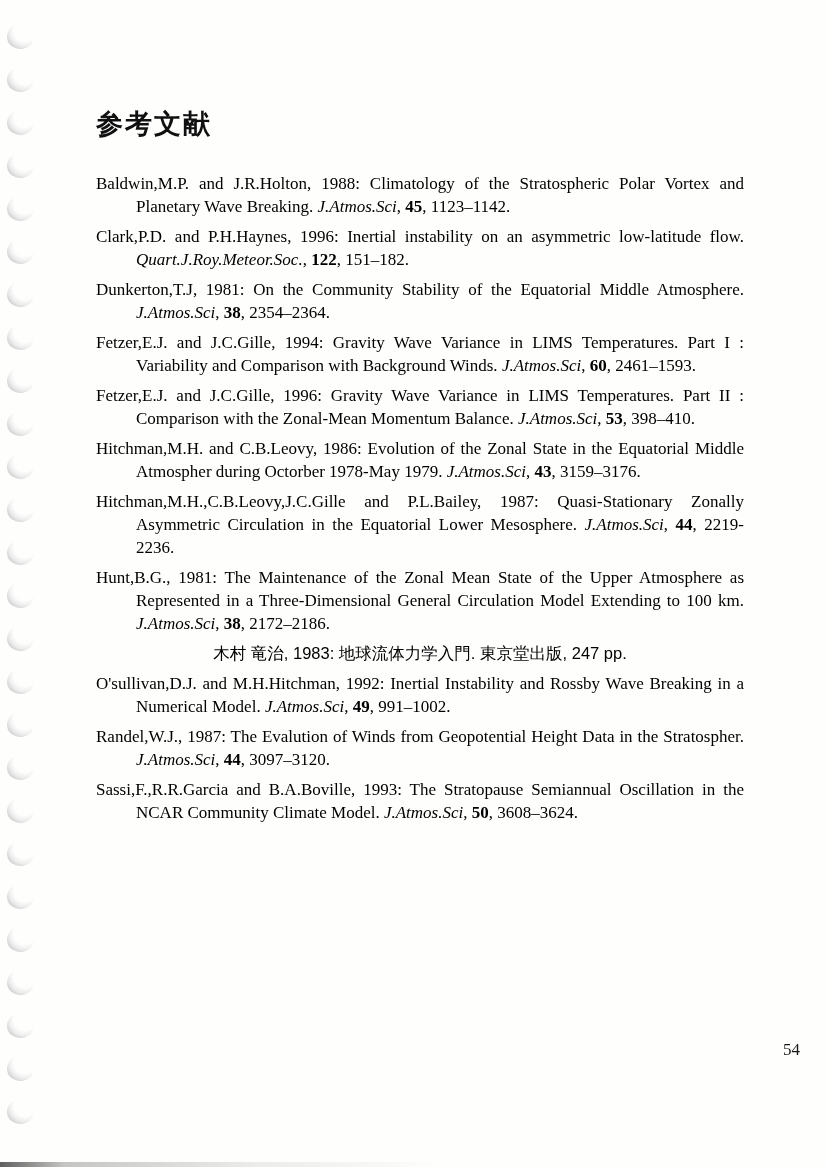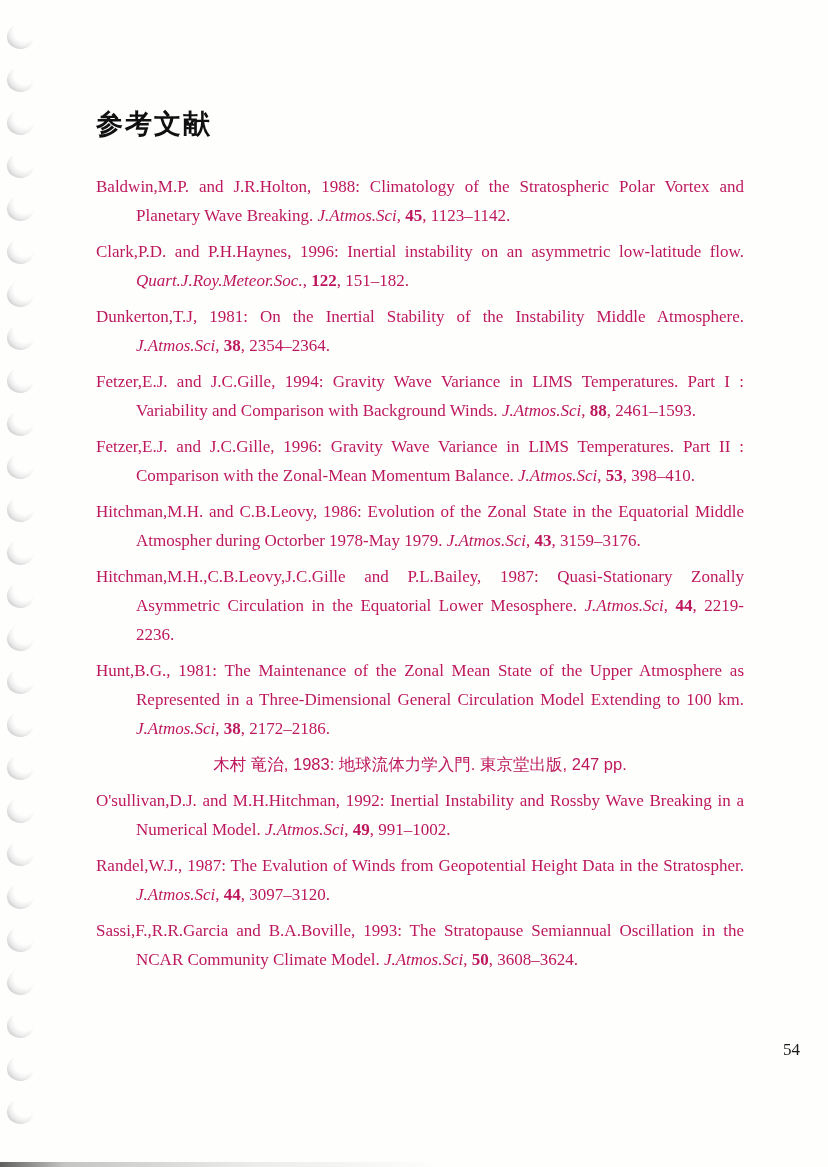--- a/index.html
+++ b/index.html
@@ -45,23 +45,23 @@
     font-size: 27px;
     font-weight: bold;
     letter-spacing: 2px;
     color: #101010;
   }
   .ref {
     margin: 0 0 7px 0;
     padding-left: 40px;
     text-indent: -40px;
     font-size: 17px;
-    line-height: 29px;
+    line-height: 23px;
     text-align: justify;
-    color: #be185d;
+    color: #000000;
   }
   .ref.ja {
     font-family: "Liberation Sans", "DejaVu Sans", sans-serif;
     font-size: 16.5px;
     text-align: center;
   }
   .it { font-style: italic; }
   .bd { font-weight: bold; }
   .pagenum {
     position: absolute;
@@ -123,22 +123,22 @@
       <span class="ring"></span>
       <span class="ring"></span>
       <span class="ring"></span>
       <span class="ring"></span>
     </div>
   <div class="content">
     <h1 class="page-title">参考文献</h1>
     <div>
         <p class="ref"><span>Baldwin,M.P. and J.R.Holton, 1988:  Climatology of the Stratospheric Polar Vortex and Planetary Wave Breaking. </span><span class="it">J.Atmos.Sci</span><span>, </span><span class="bd">45</span><span>, 1123–1142.</span></p>
         <p class="ref"><span>Clark,P.D. and P.H.Haynes, 1996: Inertial instability on an asymmetric low-latitude flow. </span><span class="it">Quart.J.Roy.Meteor.Soc.</span><span>, </span><span class="bd">122</span><span>, 151–182.</span></p>
-        <p class="ref"><span>Dunkerton,T.J, 1981:  On the Inertial Stability of the Instability Middle Atmosphere. </span><span class="it">J.Atmos.Sci</span><span>, </span><span class="bd">38</span><span>, 2354–2364.</span></p>
-        <p class="ref"><span>Fetzer,E.J. and J.C.Gille, 1994:  Gravity Wave Variance in LIMS Temperatures.  Part I : Variability and Comparison with Background Winds. </span><span class="it">J.Atmos.Sci</span><span>, </span><span class="bd">88</span><span>, 2461–1593.</span></p>
+        <p class="ref"><span>Dunkerton,T.J, 1981:  On the Community Stability of the Equatorial Middle Atmosphere. </span><span class="it">J.Atmos.Sci</span><span>, </span><span class="bd">38</span><span>, 2354–2364.</span></p>
+        <p class="ref"><span>Fetzer,E.J. and J.C.Gille, 1994:  Gravity Wave Variance in LIMS Temperatures.  Part I : Variability and Comparison with Background Winds. </span><span class="it">J.Atmos.Sci</span><span>, </span><span class="bd">60</span><span>, 2461–1593.</span></p>
         <p class="ref"><span>Fetzer,E.J. and J.C.Gille, 1996: Gravity Wave Variance in LIMS Temperatures.  Part II : Comparison with the Zonal-Mean Momentum Balance. </span><span class="it">J.Atmos.Sci</span><span>, </span><span class="bd">53</span><span>, 398–410.</span></p>
         <p class="ref"><span>Hitchman,M.H. and C.B.Leovy, 1986:  Evolution of the Zonal State in the Equatorial Middle Atmospher during Octorber 1978-May 1979. </span><span class="it">J.Atmos.Sci</span><span>, </span><span class="bd">43</span><span>, 3159–3176.</span></p>
         <p class="ref"><span>Hitchman,M.H.,C.B.Leovy,J.C.Gille and P.L.Bailey, 1987:  Quasi-Stationary Zonally Asymmetric Circulation in the Equatorial Lower Mesosphere. </span><span class="it">J.Atmos.Sci</span><span>, </span><span class="bd">44</span><span>, 2219-2236.</span></p>
         <p class="ref"><span>Hunt,B.G., 1981:  The Maintenance of the Zonal Mean State of the Upper Atmosphere as Represented in a Three-Dimensional General Circulation Model Extending to 100 km. </span><span class="it">J.Atmos.Sci</span><span>, </span><span class="bd">38</span><span>, 2172–2186.</span></p>
         <p class="ref ja"><span>木村 竜治, 1983: 地球流体力学入門. 東京堂出版, 247 pp.</span></p>
         <p class="ref"><span>O'sullivan,D.J. and M.H.Hitchman, 1992:  Inertial Instability and Rossby Wave Breaking in a Numerical Model. </span><span class="it">J.Atmos.Sci</span><span>, </span><span class="bd">49</span><span>, 991–1002.</span></p>
         <p class="ref"><span>Randel,W.J., 1987:  The Evalution of Winds from Geopotential Height Data in the Stratospher.  </span><span class="it">J.Atmos.Sci</span><span>, </span><span class="bd">44</span><span>, 3097–3120.</span></p>
         <p class="ref"><span>Sassi,F.,R.R.Garcia and B.A.Boville, 1993:  The Stratopause Semiannual Oscillation in the NCAR Community Climate Model. </span><span class="it">J.Atmos.Sci</span><span>, </span><span class="bd">50</span><span>, 3608–3624.</span></p>
       </div>
   </div>

